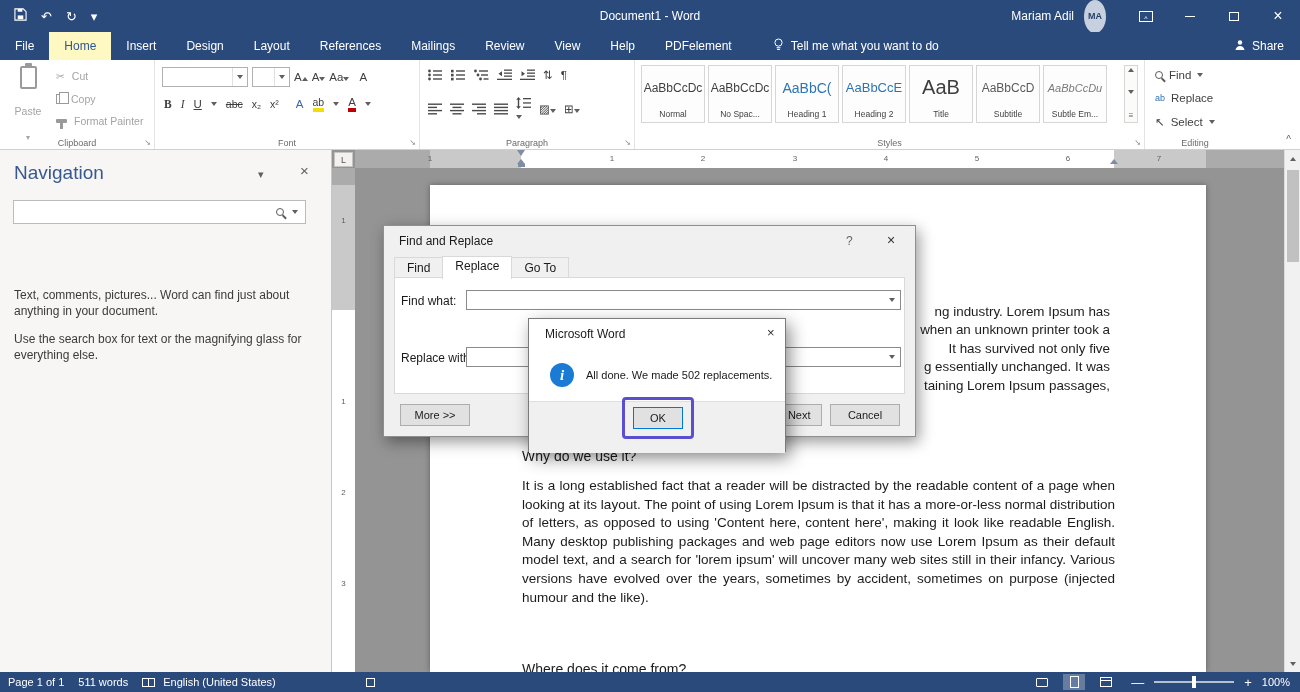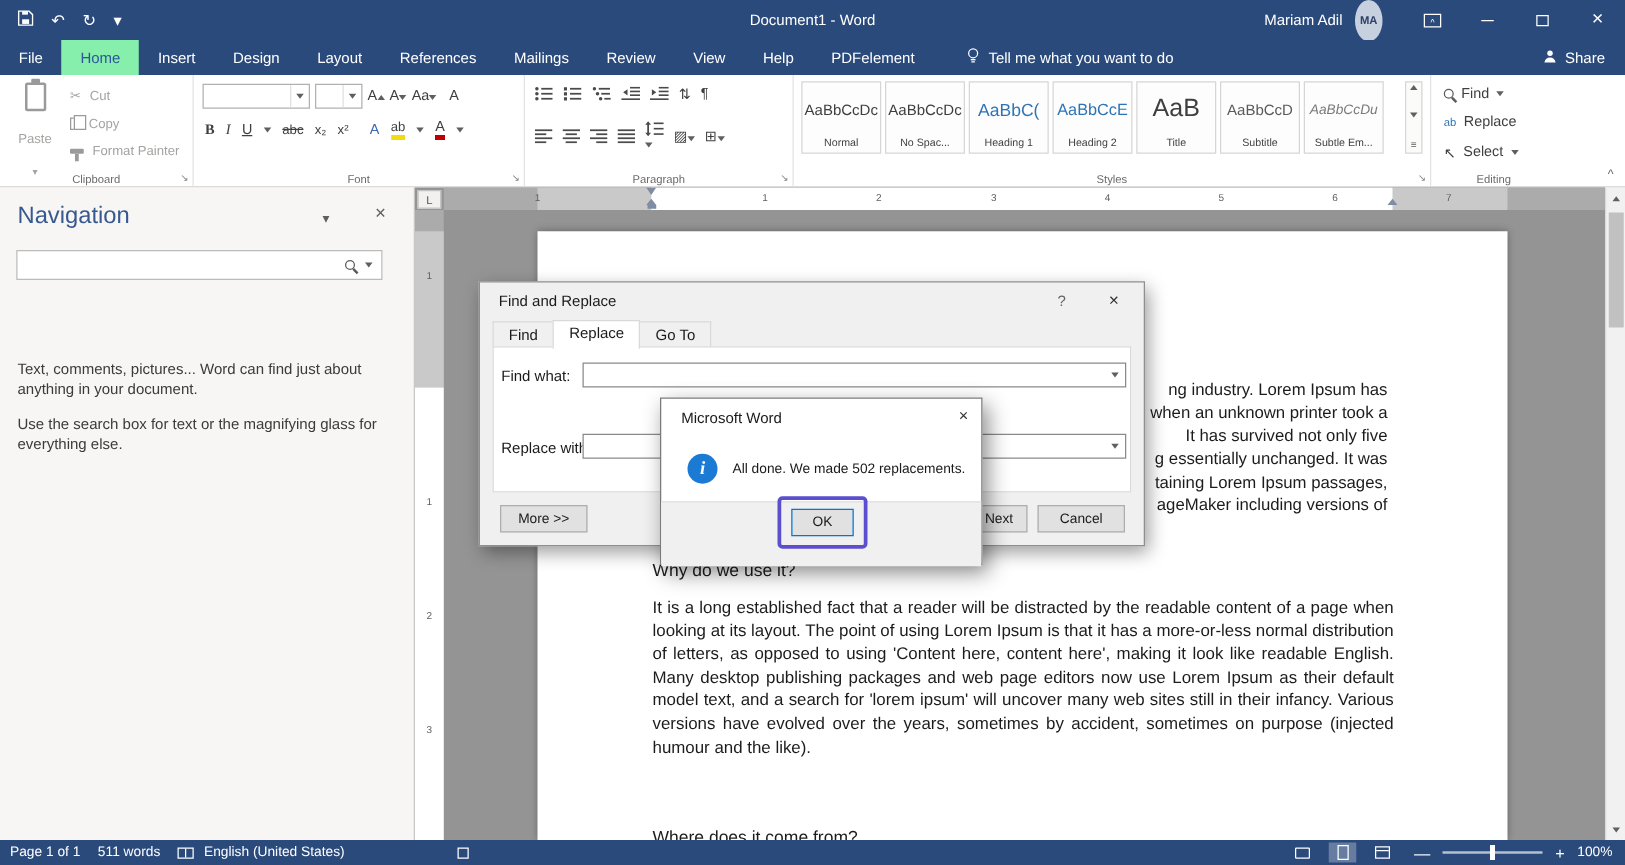--- a/index.html
+++ b/index.html
@@ -14,21 +14,21 @@
 .tb-right{position:absolute;right:0;top:0;height:32px;display:flex;align-items:center}
 .user-name{font-size:12px;margin-right:10px}
 .avatar{width:22px;height:33px;border-radius:50%;background:#c7d0df;color:#2c4168;font-size:9px;font-weight:bold;display:flex;align-items:center;justify-content:center;margin-right:18px}
 .winbtn{width:44px;height:32px;display:flex;align-items:center;justify-content:center;color:#fff}
 .min-bar{width:10px;height:1px;background:#fff;display:block}
 .max-box{width:10px;height:9px;border:1px solid #fff;display:block}
 .rdo-box{width:14px;height:11px;border:1px solid #fff;display:flex;align-items:flex-end;justify-content:center;font-size:7px;line-height:5px}
 
 .tabrow{position:absolute;left:0;top:32px;width:1300px;height:28px;background:#2b4a7c;display:flex;align-items:stretch;color:#fff;font-size:12px}
 .rtab{padding:0 15px;display:flex;align-items:center;cursor:default}
-.rtab.active{background:#86efac;color:#2b579a}
+.rtab.active{background:#fef9c3;color:#2b579a}
 .tellme{display:flex;align-items:center;gap:7px;margin-left:26px}
 .share{position:absolute;right:16px;top:0;height:28px;display:flex;align-items:center;gap:6px}
 
 .ribbon{position:absolute;left:0;top:60px;width:1300px;height:90px;background:#fff;border-bottom:1px solid #d2d0ce;display:flex}
 .rgroup{position:relative;border-right:1px solid #e5e3e1;height:100%}
 .glabel{position:absolute;bottom:1px;left:0;width:100%;text-align:center;font-size:9px;color:#6b6b6b}
 .launcher{position:absolute;right:3px;bottom:2px;font-size:8px;color:#8a8a8a}
 .rowi{position:absolute;display:flex;align-items:center;gap:7px;color:#3f3f3f;font-size:11.5px}
 .tri-dn{width:0;height:0;border-left:3px solid transparent;border-right:3px solid transparent;border-top:4px solid #5f5f5f;display:inline-block}
 .tri-up{width:0;height:0;border-left:3px solid transparent;border-right:3px solid transparent;border-bottom:4px solid #5f5f5f;display:inline-block}
@@ -459,21 +459,20 @@
       <span class="vr-num" style="top:411px">3</span>
     </div>
 
     <div class="page">
       <div class="frag">
         <div>ng industry. Lorem Ipsum has</div>
         <div>when an unknown printer took a</div>
         <div>It has survived not only five</div>
         <div>g essentially unchanged. It was</div>
         <div>taining Lorem Ipsum passages,</div>
-        <div>ageMaker including versions of</div>
       </div>
       <div class="dhead" style="top:263px">Why do we use it?</div>
       <div class="dpara">It is a long established fact that a reader will be distracted by the readable content of a page when looking at its layout. The point of using Lorem Ipsum is that it has a more-or-less normal distribution of letters, as opposed to using 'Content here, content here', making it look like readable English. Many desktop publishing packages and web page editors now use Lorem Ipsum as their default model text, and a search for 'lorem ipsum' will uncover many web sites still in their infancy. Various versions have evolved over the years, sometimes by accident, sometimes on purpose (injected humour and the like).</div>
       <div class="dhead" style="top:476px">Where does it come from?</div>
     </div>
   </div>
 
   <div class="vscroll">
     <span class="vs-btn" style="top:0">
         <span class="tri-up"></span>

